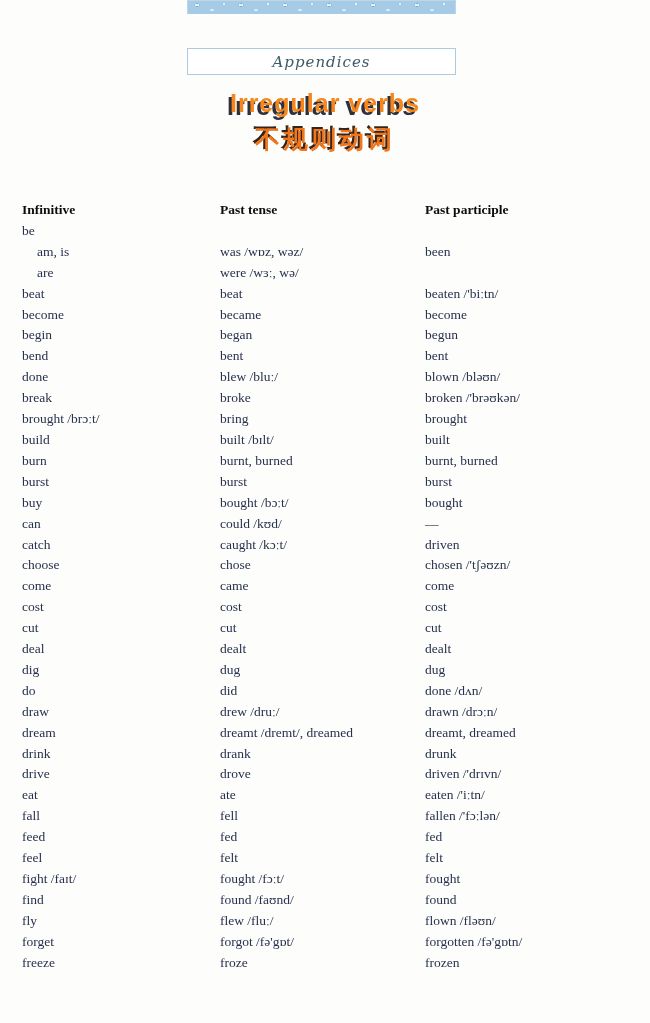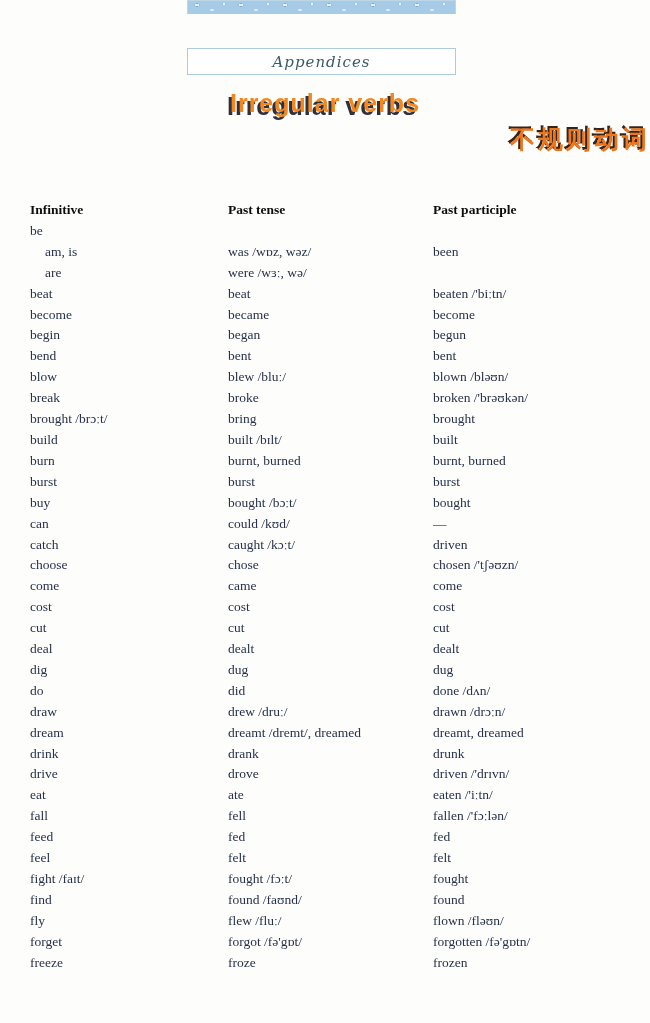--- a/index.html
+++ b/index.html
@@ -56,32 +56,32 @@
     font-family:"Liberation Sans","DejaVu Sans",sans-serif;
     font-weight:bold;
     font-size:25px;
     line-height:30px;
     letter-spacing:1px;
     color:var(--title-orange);
     text-shadow:-3px 3px 0 #30303c;
   }
   .subtitle{
     margin-top:9px;
-    text-align:right;
+    text-align:center;
     font-weight:bold;
     font-size:25px;
     line-height:25px;
     letter-spacing:3px;
     color:var(--subtitle-orange);
     text-shadow:-2px -2px 0 #362418;
     font-family:"DejaVu Sans","Liberation Sans",sans-serif;
   }
   
   .verb-table{
-    margin:48px 20px 0 30px;
+    margin:48px 20px 0 22px;
     font-size:13.5px;
     color:var(--body-text);
   }
   .vrow{
     display:grid;
     grid-template-columns:198px 205px 1fr;
     line-height:20.9px;
     min-height:20.9px;
   }
   .vrow.header-row span{
@@ -164,21 +164,21 @@
           <span class="cell">begin</span>
           <span class="cell">began</span>
           <span class="cell">begun</span>
         </div>
         <div class="vrow">
           <span class="cell">bend</span>
           <span class="cell">bent</span>
           <span class="cell">bent</span>
         </div>
         <div class="vrow">
-          <span class="cell">blow</span>
+          <span class="cell">done</span>
           <span class="cell">blew /bluː/</span>
           <span class="cell">blown /bləʊn/</span>
         </div>
         <div class="vrow">
           <span class="cell">break</span>
           <span class="cell">broke</span>
           <span class="cell">broken /'brəʊkən/</span>
         </div>
         <div class="vrow">
           <span class="cell">brought /brɔːt/</span>

